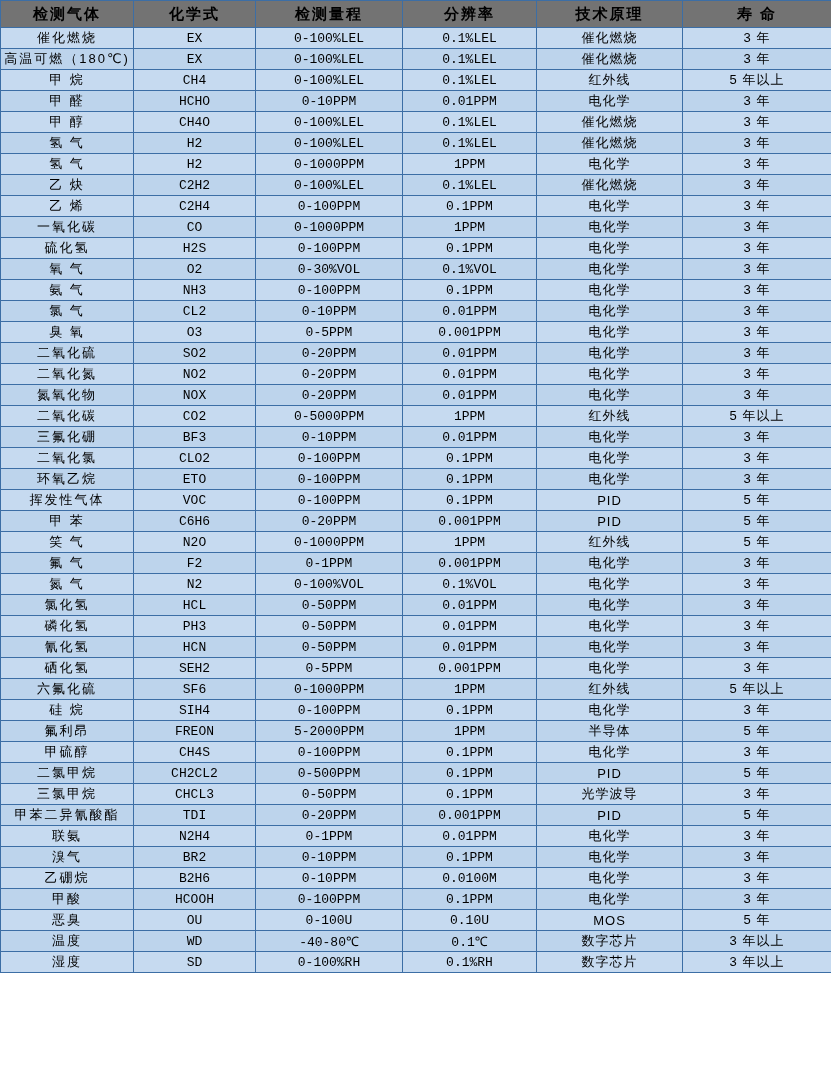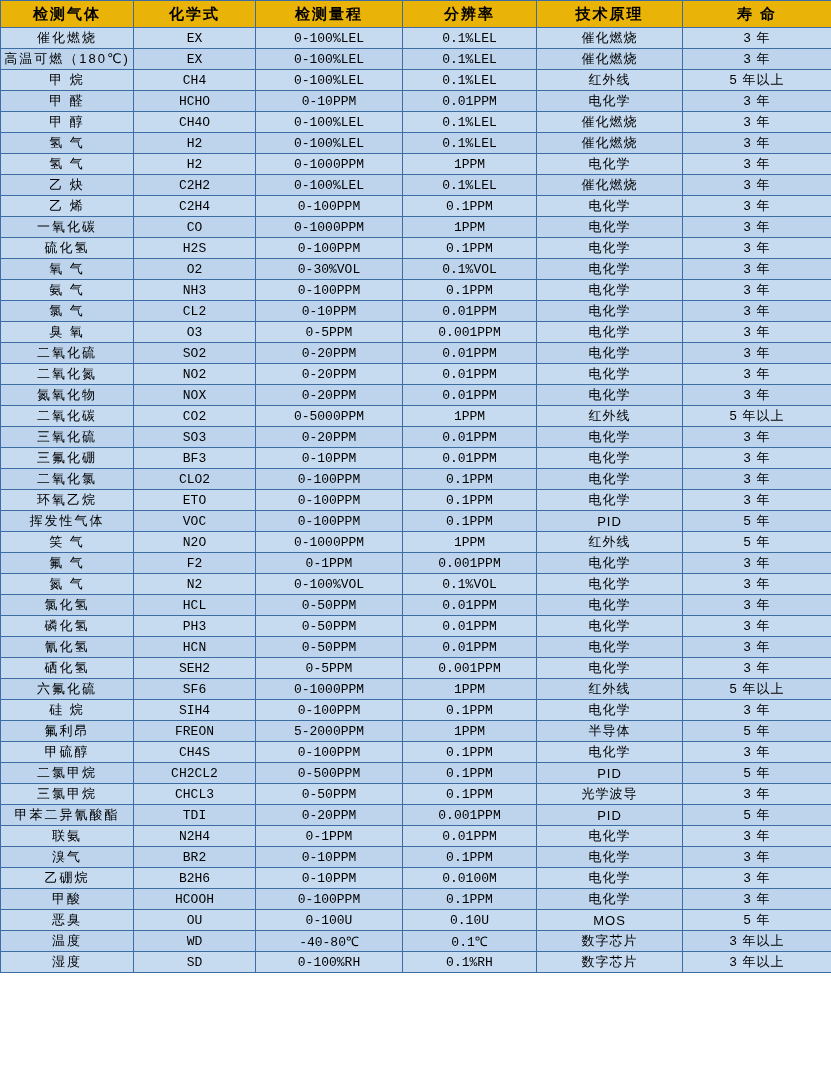--- a/index.html
+++ b/index.html
@@ -20,21 +20,21 @@
   table.gas-table td {
     border: 1px solid #3c6ea5;
     text-align: center;
     vertical-align: middle;
     color: #000000;
     padding: 0;
     overflow: hidden;
     white-space: nowrap;
   }
   table.gas-table thead th {
-    background: #eab308;
+    background: #737373;
     height: 26px;
     font-size: 15px;
     font-weight: bold;
     letter-spacing: 2px;
     margin-left: 16px;
   }
   table.gas-table tbody td {
     height: 20px;
     font-size: 13px;
     background: #c6daf0;
@@ -233,28 +233,20 @@
       </tr>
       <tr>
         <td class="col-name">二氧化碳</td>
         <td class="col-formula">CO2</td>
         <td class="col-range">0-5000PPM</td>
         <td class="col-res">1PPM</td>
         <td class="col-principle">红外线</td>
         <td class="col-life">5 年以上</td>
       </tr>
       <tr>
-        <td class="col-name">三氧化硫</td>
-        <td class="col-formula">SO3</td>
-        <td class="col-range">0-20PPM</td>
-        <td class="col-res">0.01PPM</td>
-        <td class="col-principle">电化学</td>
-        <td class="col-life">3 年</td>
-      </tr>
-      <tr>
         <td class="col-name">三氟化硼</td>
         <td class="col-formula">BF3</td>
         <td class="col-range">0-10PPM</td>
         <td class="col-res">0.01PPM</td>
         <td class="col-principle">电化学</td>
         <td class="col-life">3 年</td>
       </tr>
       <tr>
         <td class="col-name">二氧化氯</td>
         <td class="col-formula">CLO2</td>
@@ -269,20 +261,28 @@
         <td class="col-range">0-100PPM</td>
         <td class="col-res">0.1PPM</td>
         <td class="col-principle">电化学</td>
         <td class="col-life">3 年</td>
       </tr>
       <tr>
         <td class="col-name">挥发性气体</td>
         <td class="col-formula">VOC</td>
         <td class="col-range">0-100PPM</td>
         <td class="col-res">0.1PPM</td>
+        <td class="col-principle">PID</td>
+        <td class="col-life">5 年</td>
+      </tr>
+      <tr>
+        <td class="col-name">甲 苯</td>
+        <td class="col-formula">C6H6</td>
+        <td class="col-range">0-20PPM</td>
+        <td class="col-res">0.001PPM</td>
         <td class="col-principle">PID</td>
         <td class="col-life">5 年</td>
       </tr>
       <tr>
         <td class="col-name">笑 气</td>
         <td class="col-formula">N2O</td>
         <td class="col-range">0-1000PPM</td>
         <td class="col-res">1PPM</td>
         <td class="col-principle">红外线</td>
         <td class="col-life">5 年</td>

